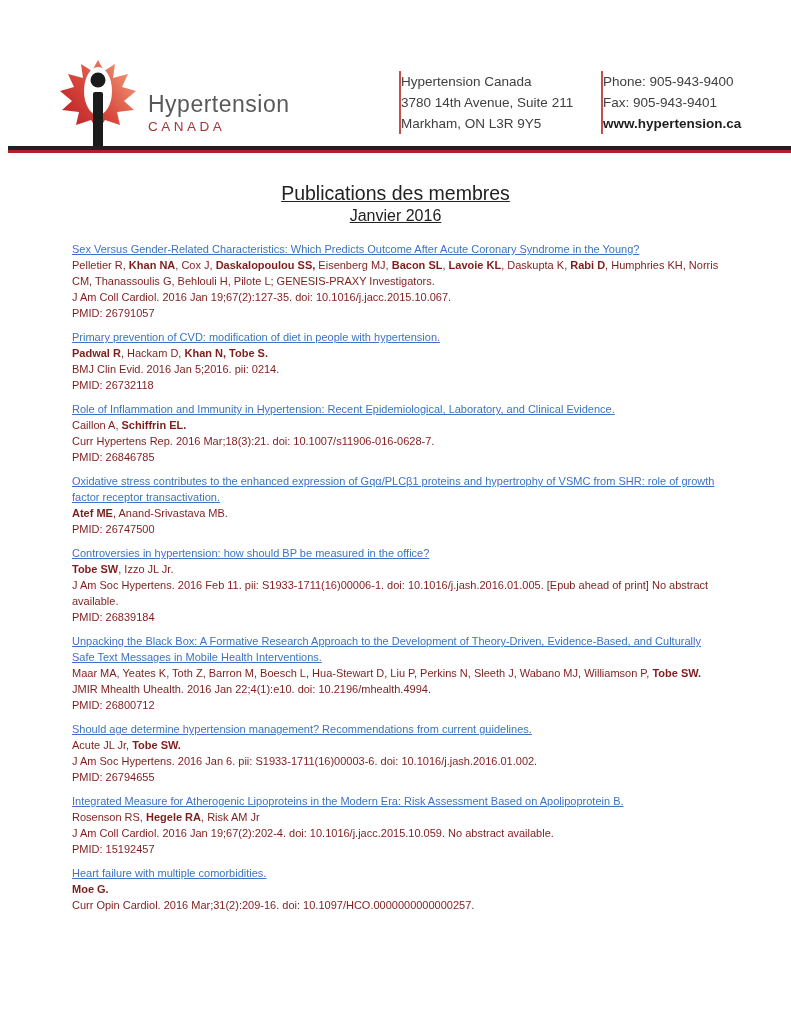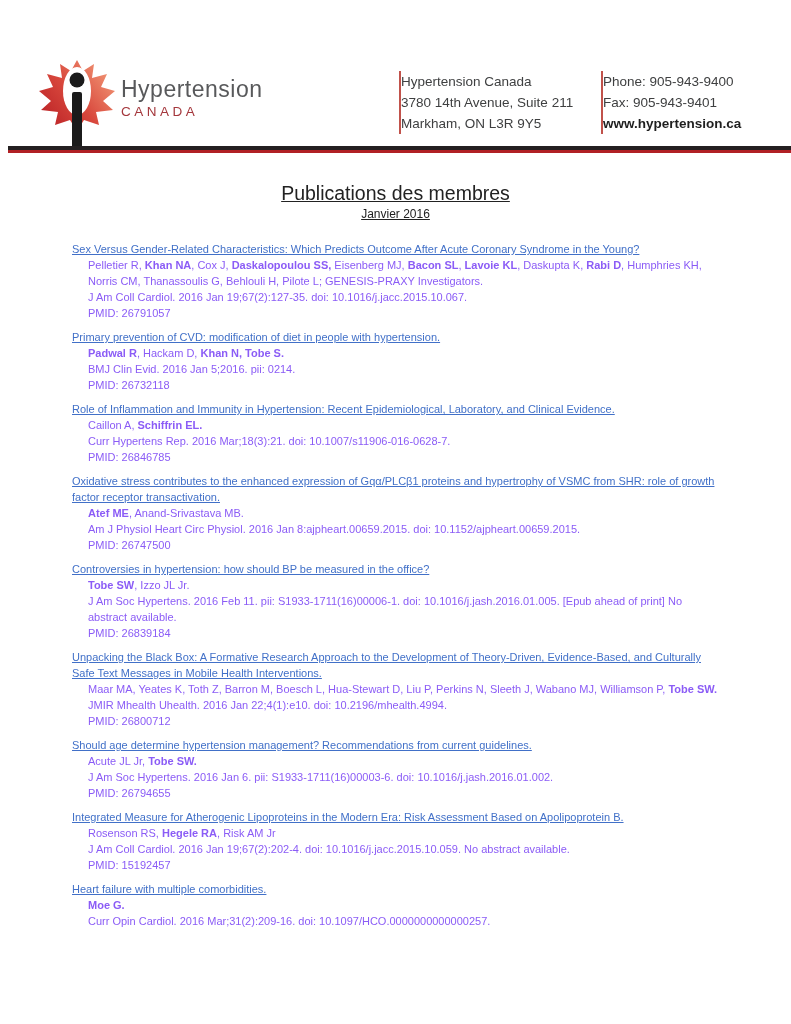--- a/index.html
+++ b/index.html
@@ -11,21 +11,21 @@
   }
   .page {
     position:relative;
     width:791px; height:1024px;
     margin:0 auto;
     background:#ffffff;
     overflow:hidden;
   }
 
   
-  .logo { position:absolute; left:39px; top:60px; display:flex; gap:6px; }
+  .logo { position:absolute; left:60px; top:60px; display:flex; gap:12px;align-items:center; }
   .logo-text { display:flex; flex-direction:column; margin-top:17px; }
   .logo-name {
     font-size:23px; color:var(--logo-gray,#58595B);
     letter-spacing:0.5px; line-height:25px;
   }
   .logo-sub {
     font-size:13.5px; color:var(--logo-red,#A4373C);
     letter-spacing:3.5px; line-height:16px; margin-top:2px;
   }
   .hdr-block {
@@ -43,37 +43,37 @@
   .rule-red { height:3px; background:var(--rule-red,#B12025); }
 
   
   .doc-title {
     position:absolute; top:182px; left:0; right:0;
     text-align:center; font-size:19.5px; font-weight:400;
     text-decoration:underline; color:#222;
   }
   .doc-subtitle {
     position:absolute; top:207px; left:0; right:0;
-    text-align:center; font-size:12px; font-weight:400;
+    text-align:center; font-size:16px; font-weight:400;
     text-decoration:underline; color:#222;
   }
 
   
   .pubs {
     position:absolute; left:72px; top:241px; width:650px;
     font-size:11px; line-height:16px;
   }
   .pub { margin-bottom:8px; }
   .pub-title a {
     color:var(--link-blue,#4170C8);
     text-decoration:underline;
     cursor:pointer;
   }
   .pub-authors b, .pub-authors .b { font-weight:bold; }
-  .pub-authors, .pub-citation, .pub-pmid { color:#8b5cf6;margin-left:16px; }
+  .pub-authors, .pub-citation, .pub-pmid { color:#7f1d1d; }
 </style>
 </head>
 <body>
 
 <div class="page">
 
   <div class="logo">
     <svg width="76" height="90" viewBox="0 0 76 90" aria-hidden="true">
       <defs>
         <linearGradient id="leafGrad" x1="0%" y1="85%" x2="100%" y2="10%">
@@ -131,21 +131,20 @@
   <article class="pub">
     <div class="pub-title"><a>Role of Inflammation and Immunity in Hypertension: Recent Epidemiological, Laboratory, and Clinical Evidence.</a></div>
     <div class="pub-authors"><span>Caillon A, </span><span class="b">Schiffrin EL.</span></div>
     <div class="pub-citation">Curr Hypertens Rep. 2016 Mar;18(3):21. doi: 10.1007/s11906-016-0628-7.</div>
     <div class="pub-pmid">PMID: 26846785</div>
   </article>
 
   <article class="pub">
     <div class="pub-title"><a>Oxidative stress contributes to the enhanced expression of Gqα/PLCβ1 proteins and hypertrophy of VSMC from SHR: role of growth factor receptor transactivation.</a></div>
     <div class="pub-authors"><span class="b">Atef ME</span><span>, Anand-Srivastava MB.</span></div>
-    <div class="pub-citation">Am J Physiol Heart Circ Physiol. 2016 Jan 8:ajpheart.00659.2015. doi: 10.1152/ajpheart.00659.2015.</div>
     <div class="pub-pmid">PMID: 26747500</div>
   </article>
 
   <article class="pub">
     <div class="pub-title"><a>Controversies in hypertension: how should BP be measured in the office?</a></div>
     <div class="pub-authors"><span class="b">Tobe SW</span><span>, Izzo JL Jr.</span></div>
     <div class="pub-citation">J Am Soc Hypertens. 2016 Feb 11. pii: S1933-1711(16)00006-1. doi: 10.1016/j.jash.2016.01.005. [Epub ahead of print] No abstract available.</div>
     <div class="pub-pmid">PMID: 26839184</div>
   </article>
 

